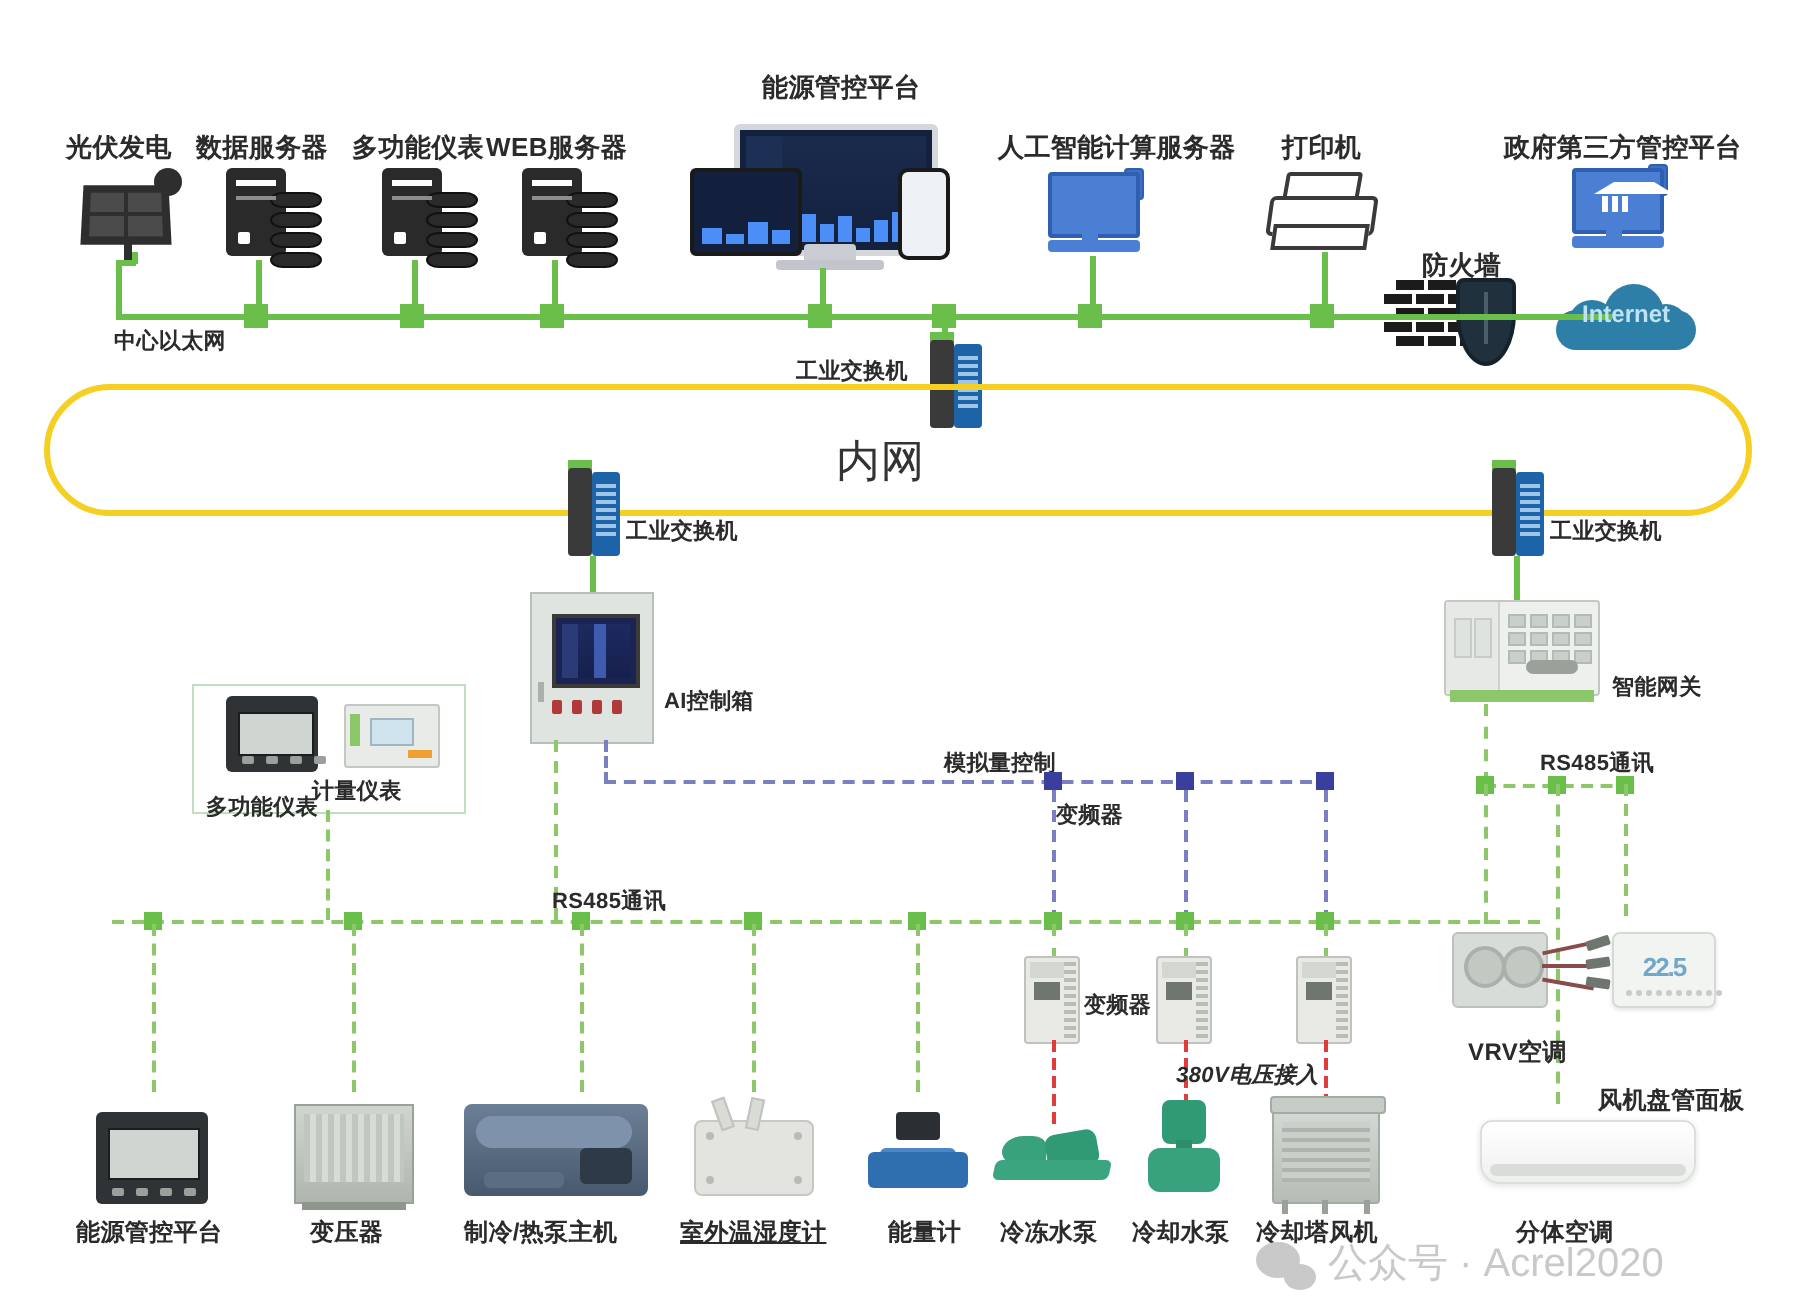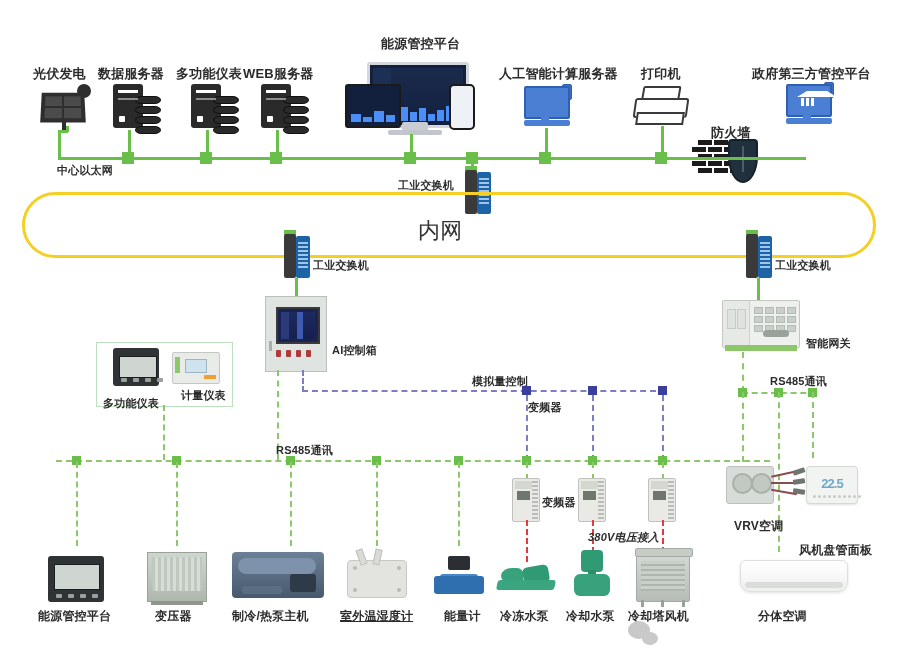--- a/index.html
+++ b/index.html
@@ -318,20 +318,29 @@
         <i style="left:10px;top:21px;width:14px"></i>
         <i style="left:26px;top:21px;width:14px"></i>
         <i style="left:42px;top:21px;width:10px"></i>
       <i style="left:0;top:28px;width:14px"></i>
         <i style="left:16px;top:28px;width:14px"></i>
         <i style="left:32px;top:28px;width:14px"></i>
       <div class="shield"></div>
     </div>
   </div>
 
+  <div class="art" style="left:778px;top:140px;">
+    <div class="cloud">
+      <div class="c" style="left:6px;top:10px;width:24px;height:24px;"></div>
+      <div class="c" style="left:24px;top:2px;width:30px;height:30px;"></div>
+      <div class="c" style="left:44px;top:12px;width:22px;height:22px;"></div>
+      <div class="base"></div>
+      <span>Internet</span>
+    </div>
+  </div>
 
   <div class="hline" style="left:58px;top:157px;width:716px;"></div>
   <div class="lbl sm" style="left:57px;top:163px;">中心以太网</div>
 
   <div class="vline" style="left:58px;top:130px;height:28px;"></div>
   <div class="hline" style="left:58px;top:130px;width:10px;"></div>
   <div class="vline" style="left:66px;top:126px;height:6px;"></div>
 
   <div class="vline" style="left:128px;top:130px;height:28px;"></div>
   <div class="vline" style="left:206px;top:130px;height:28px;"></div>
@@ -446,21 +455,21 @@
       </div>
   </div>
   <div class="art" style="left:172px;top:352px;">
     <div class="meter2">
         <div class="g"></div>
         <div class="lcd"></div>
         <div class="o"></div>
       </div>
   </div>
   <div class="lbl sm" style="left:103px;top:396px;font-family:Liberation Serif, serif;">多功能仪表</div>
-  <div class="lbl sm" style="left:181px;top:388px;">计量仪表</div>
+  <div class="lbl sm" style="left:156px;top:388px;">计量仪表</div>
 
   <div class="dashg-v" style="left:163px;top:405px;height:55px;"></div>
 
   <div class="dashg-v" style="left:277px;top:370px;height:90px;"></div>
   <div class="dashb-v" style="left:302px;top:370px;height:22px;"></div>
   <div class="dashb-h" style="left:302px;top:390px;width:364px;"></div>
   <div class="lbl sm" style="left:472px;top:374px;">模拟量控制</div>
   <div class="lbl sm" style="left:528px;top:400px;">变频器</div>
 
   <div class="bnode" style="left:522px;top:386px;"></div>
@@ -632,14 +641,15 @@
     <div class="splitac">
         <div class="vent"></div>
       </div>
   </div>
   <div class="lbl dev" style="left:758px;top:608px;">分体空调</div>
 
   <div class="wmicon" style="left:628px;top:619px;">
     <div class="b1"></div>
       <div class="b2"></div>
   </div>
+  <div class="wm" style="left:664px;top:618px;">公众号 · Acrel2020</div>
 
 </div>
 
 </body></html>

